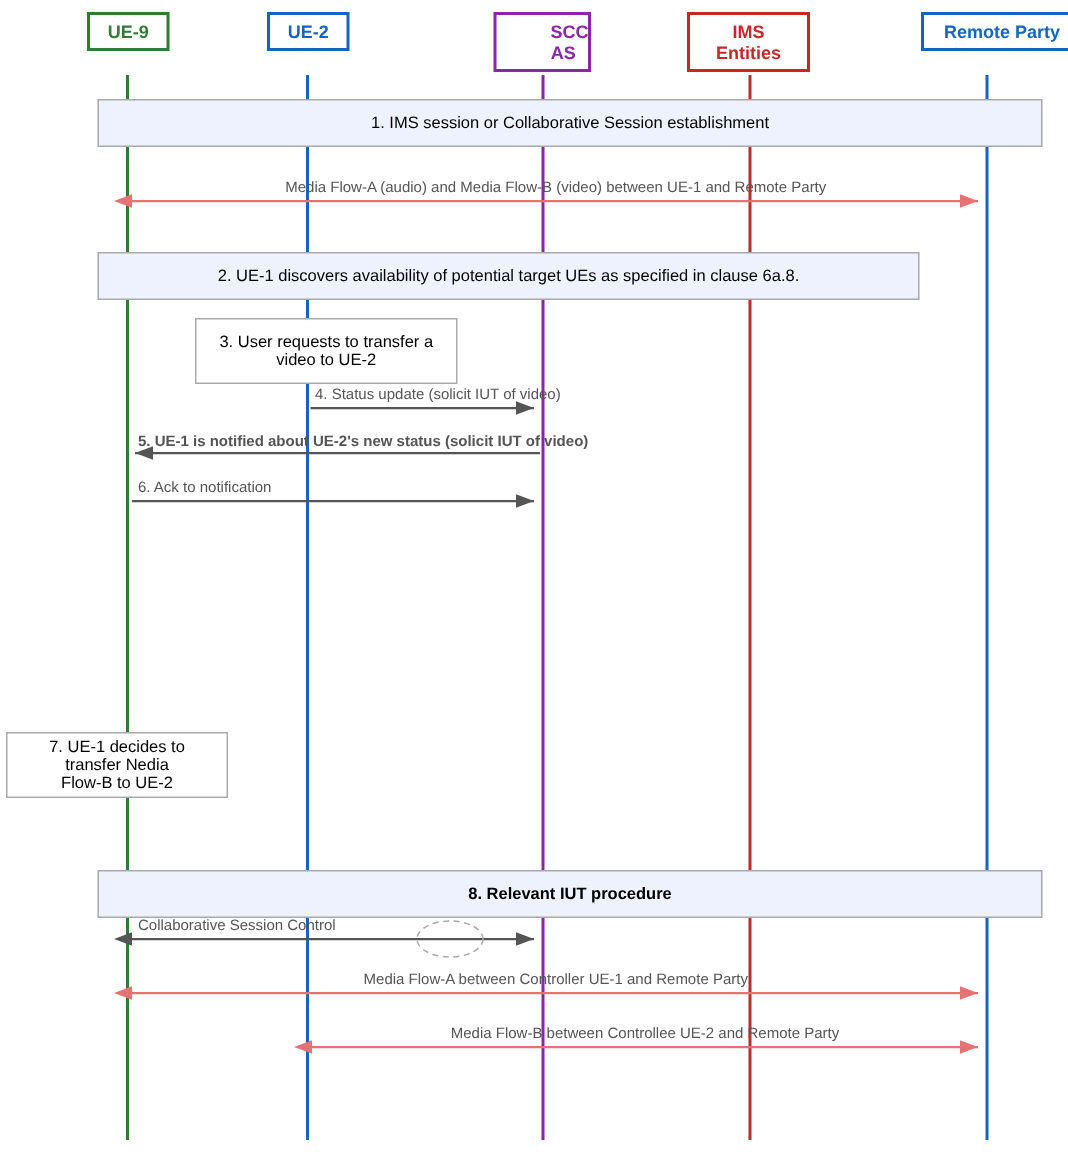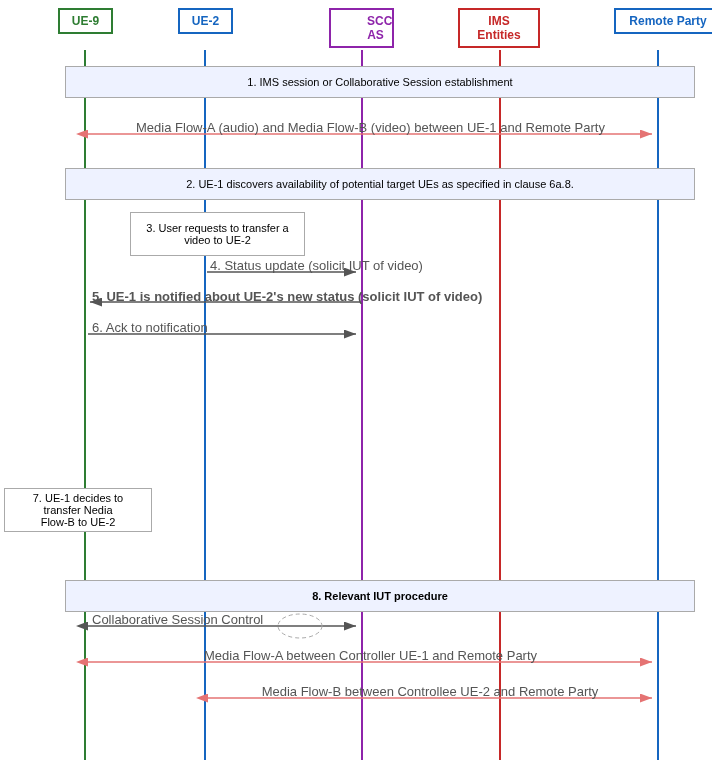--- a/index.html
+++ b/index.html
@@ -54,41 +54,41 @@
       position: absolute;
       top: 0;
       left: 0;
       width: 712px;
       height: 783px;
       z-index: 4;
       pointer-events: none;
     }
     .arrow-label {
       position: absolute;
-      font-size: 13px;
+      font-size: 10px;
       z-index: 6;
       background: transparent;
     }
   </style>
 </head>
 <body>
 
 <div class="diagram">
 
   <div class="actor" style="left:58px; border-color:#2e7d32; color:#2e7d32; width:55px;">UE-9</div>
   <div class="actor" style="left:178px; border-color:#1565c0; color:#1565c0; width:55px;">UE-2</div>
   <div class="actor" style="left:329px; border-color:#8e24aa; color:#8e24aa; width:65px;padding-left:36px;">SCC AS</div>
   <div class="actor" style="left:458px; border-color:#c62828; color:#c62828; width:82px;">IMS Entities</div>
   <div class="actor" style="left:614px; border-color:#1565c0; color:#1565c0; width:108px;">Remote Party</div>
 
   <div class="msg-box" style="top:66px; left:65px; width:630px; height:32px; display:flex; align-items:center; justify-content:center;">
     1. IMS session or Collaborative Session establishment
   </div>
 
-  <div class="msg-box" style="top:168px; left:65px; width:630px; height:32px; display:flex; align-items:center; justify-content:center;">
+  <div class="msg-box" style="top:168px; left:65px; width:548px; height:32px; display:flex; align-items:center; justify-content:center;">
     2. UE-1 discovers availability of potential target UEs as specified in clause 6a.8.
   </div>
 
   <div class="msg-box" style="top:580px; left:65px; width:630px; height:32px; display:flex; align-items:center; justify-content:center;font-weight:bold;">
     8. Relevant IUT procedure
   </div>
 
   <div class="note-box" style="top:212px; left:130px; width:175px; height:44px; display:flex; align-items:center; justify-content:center; text-align:center; white-space:pre-line;">3. User requests to transfer a
 video to UE-2</div>
 

